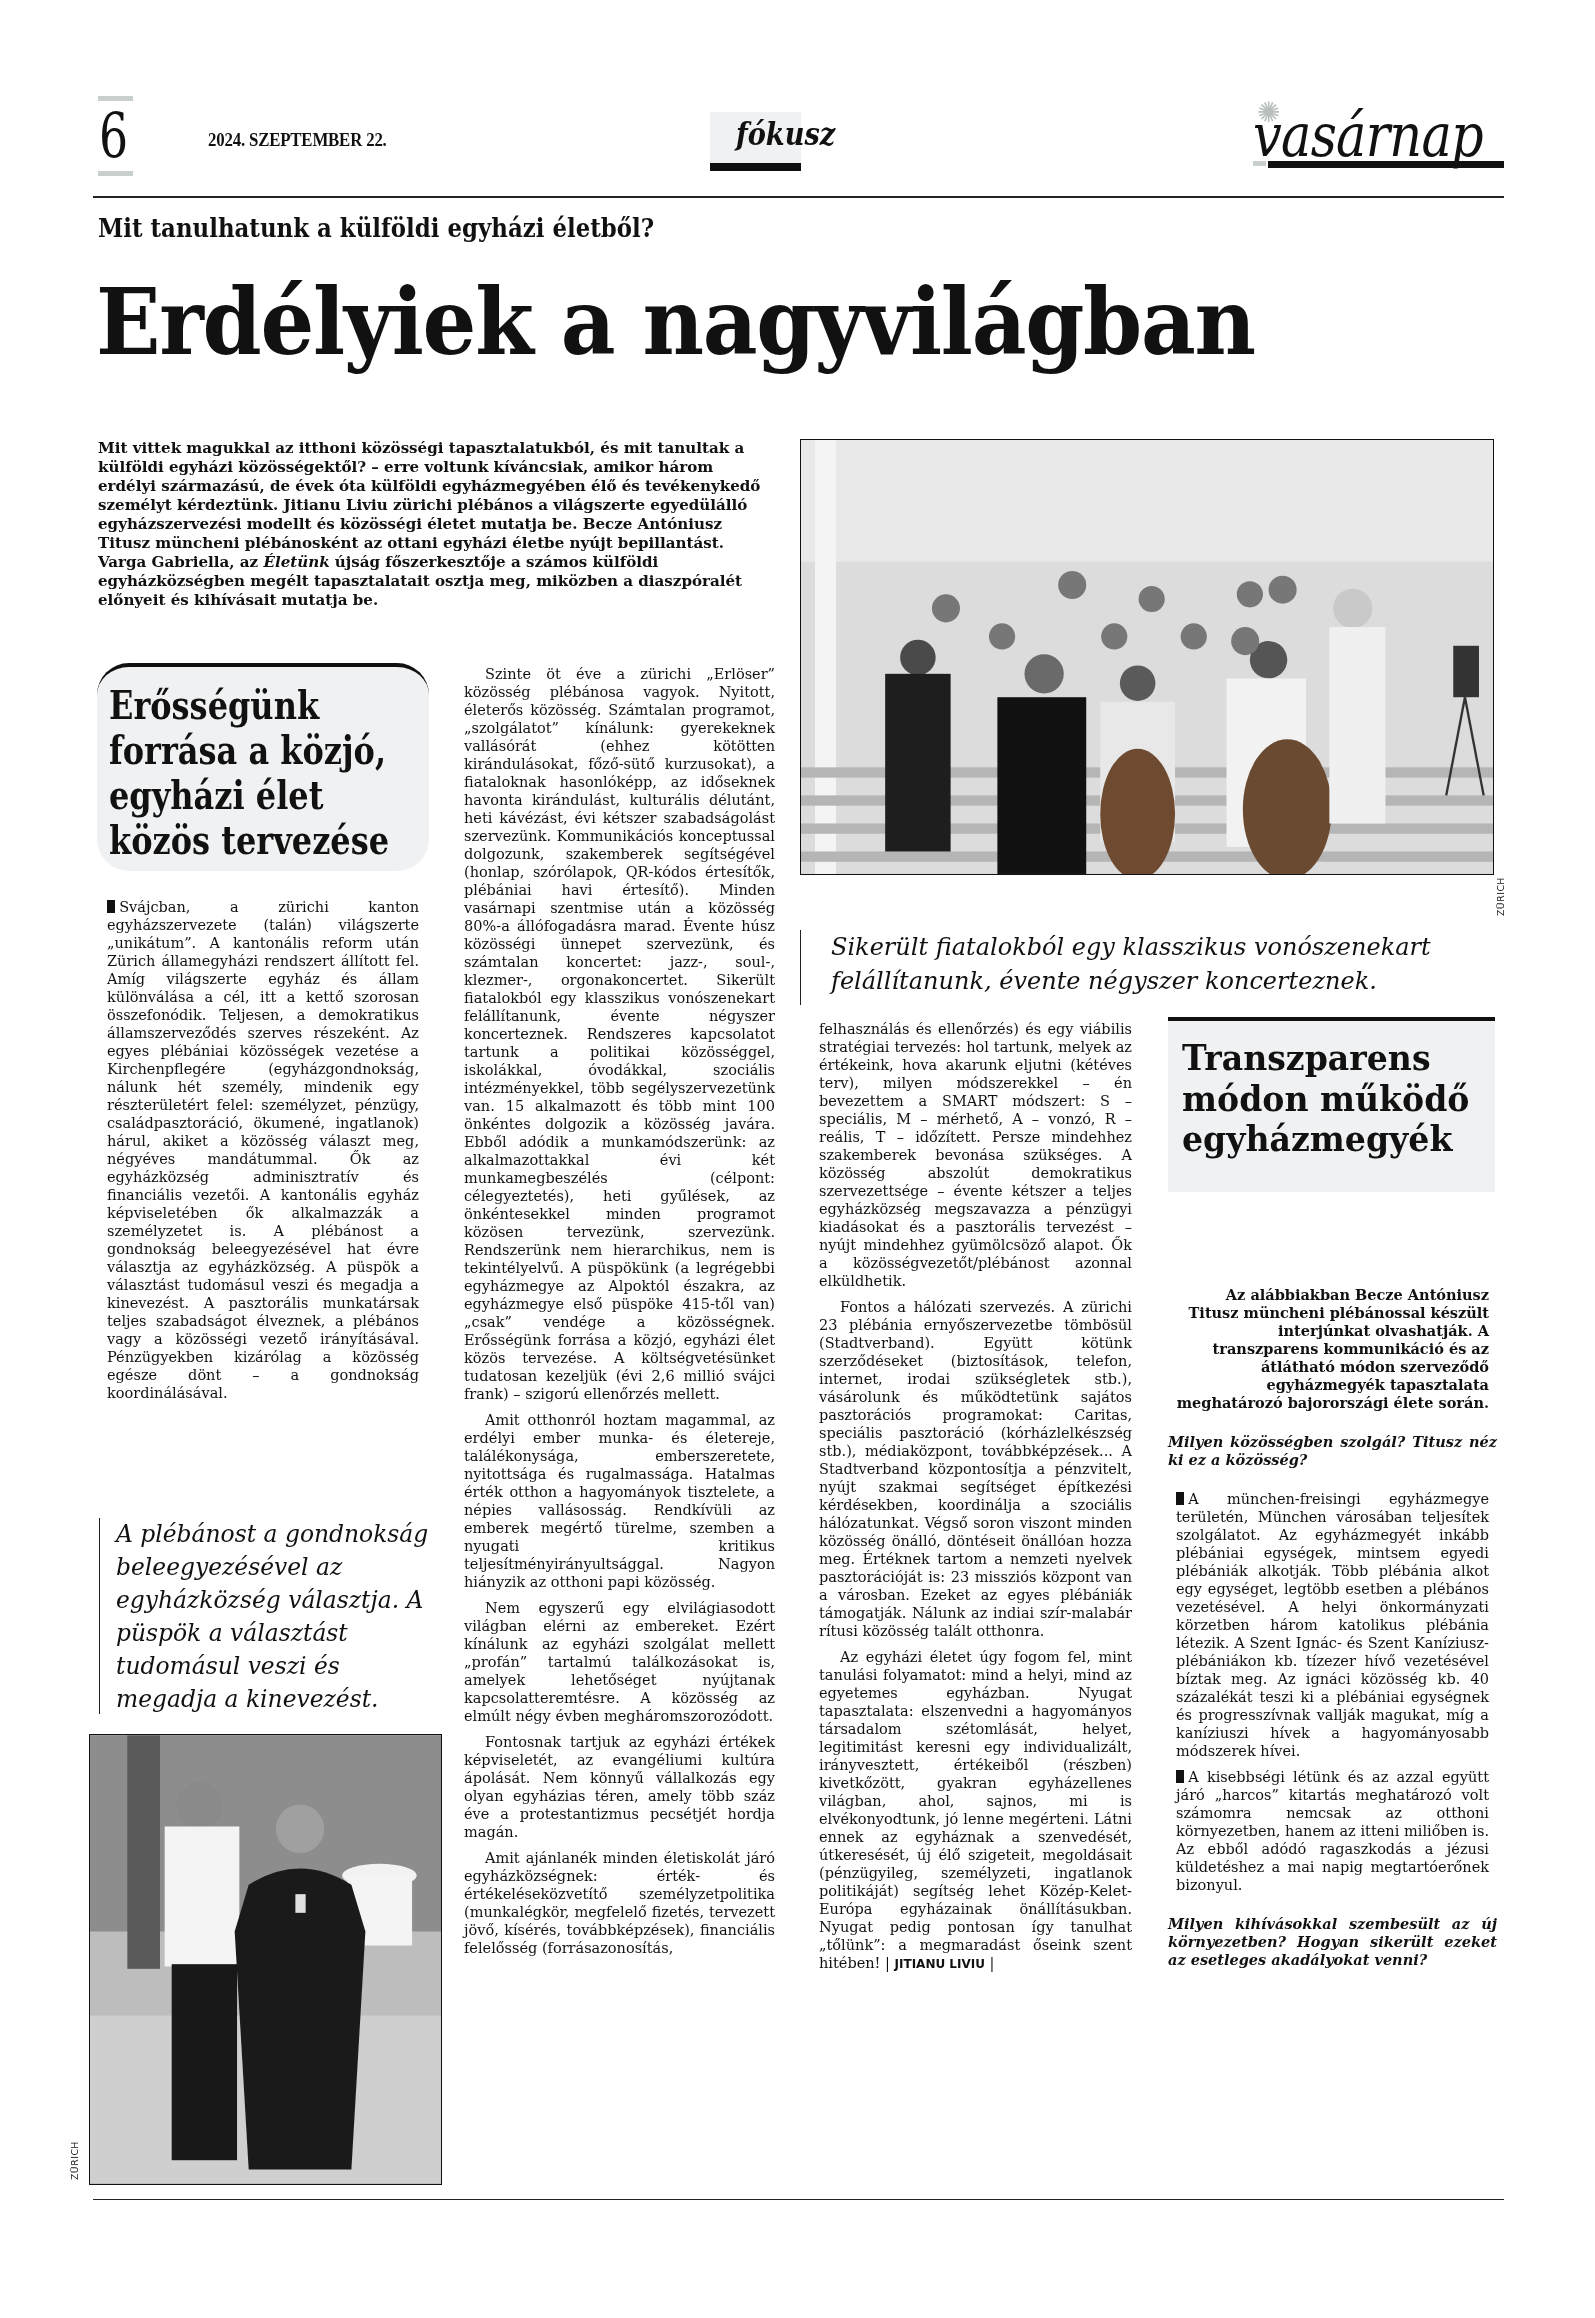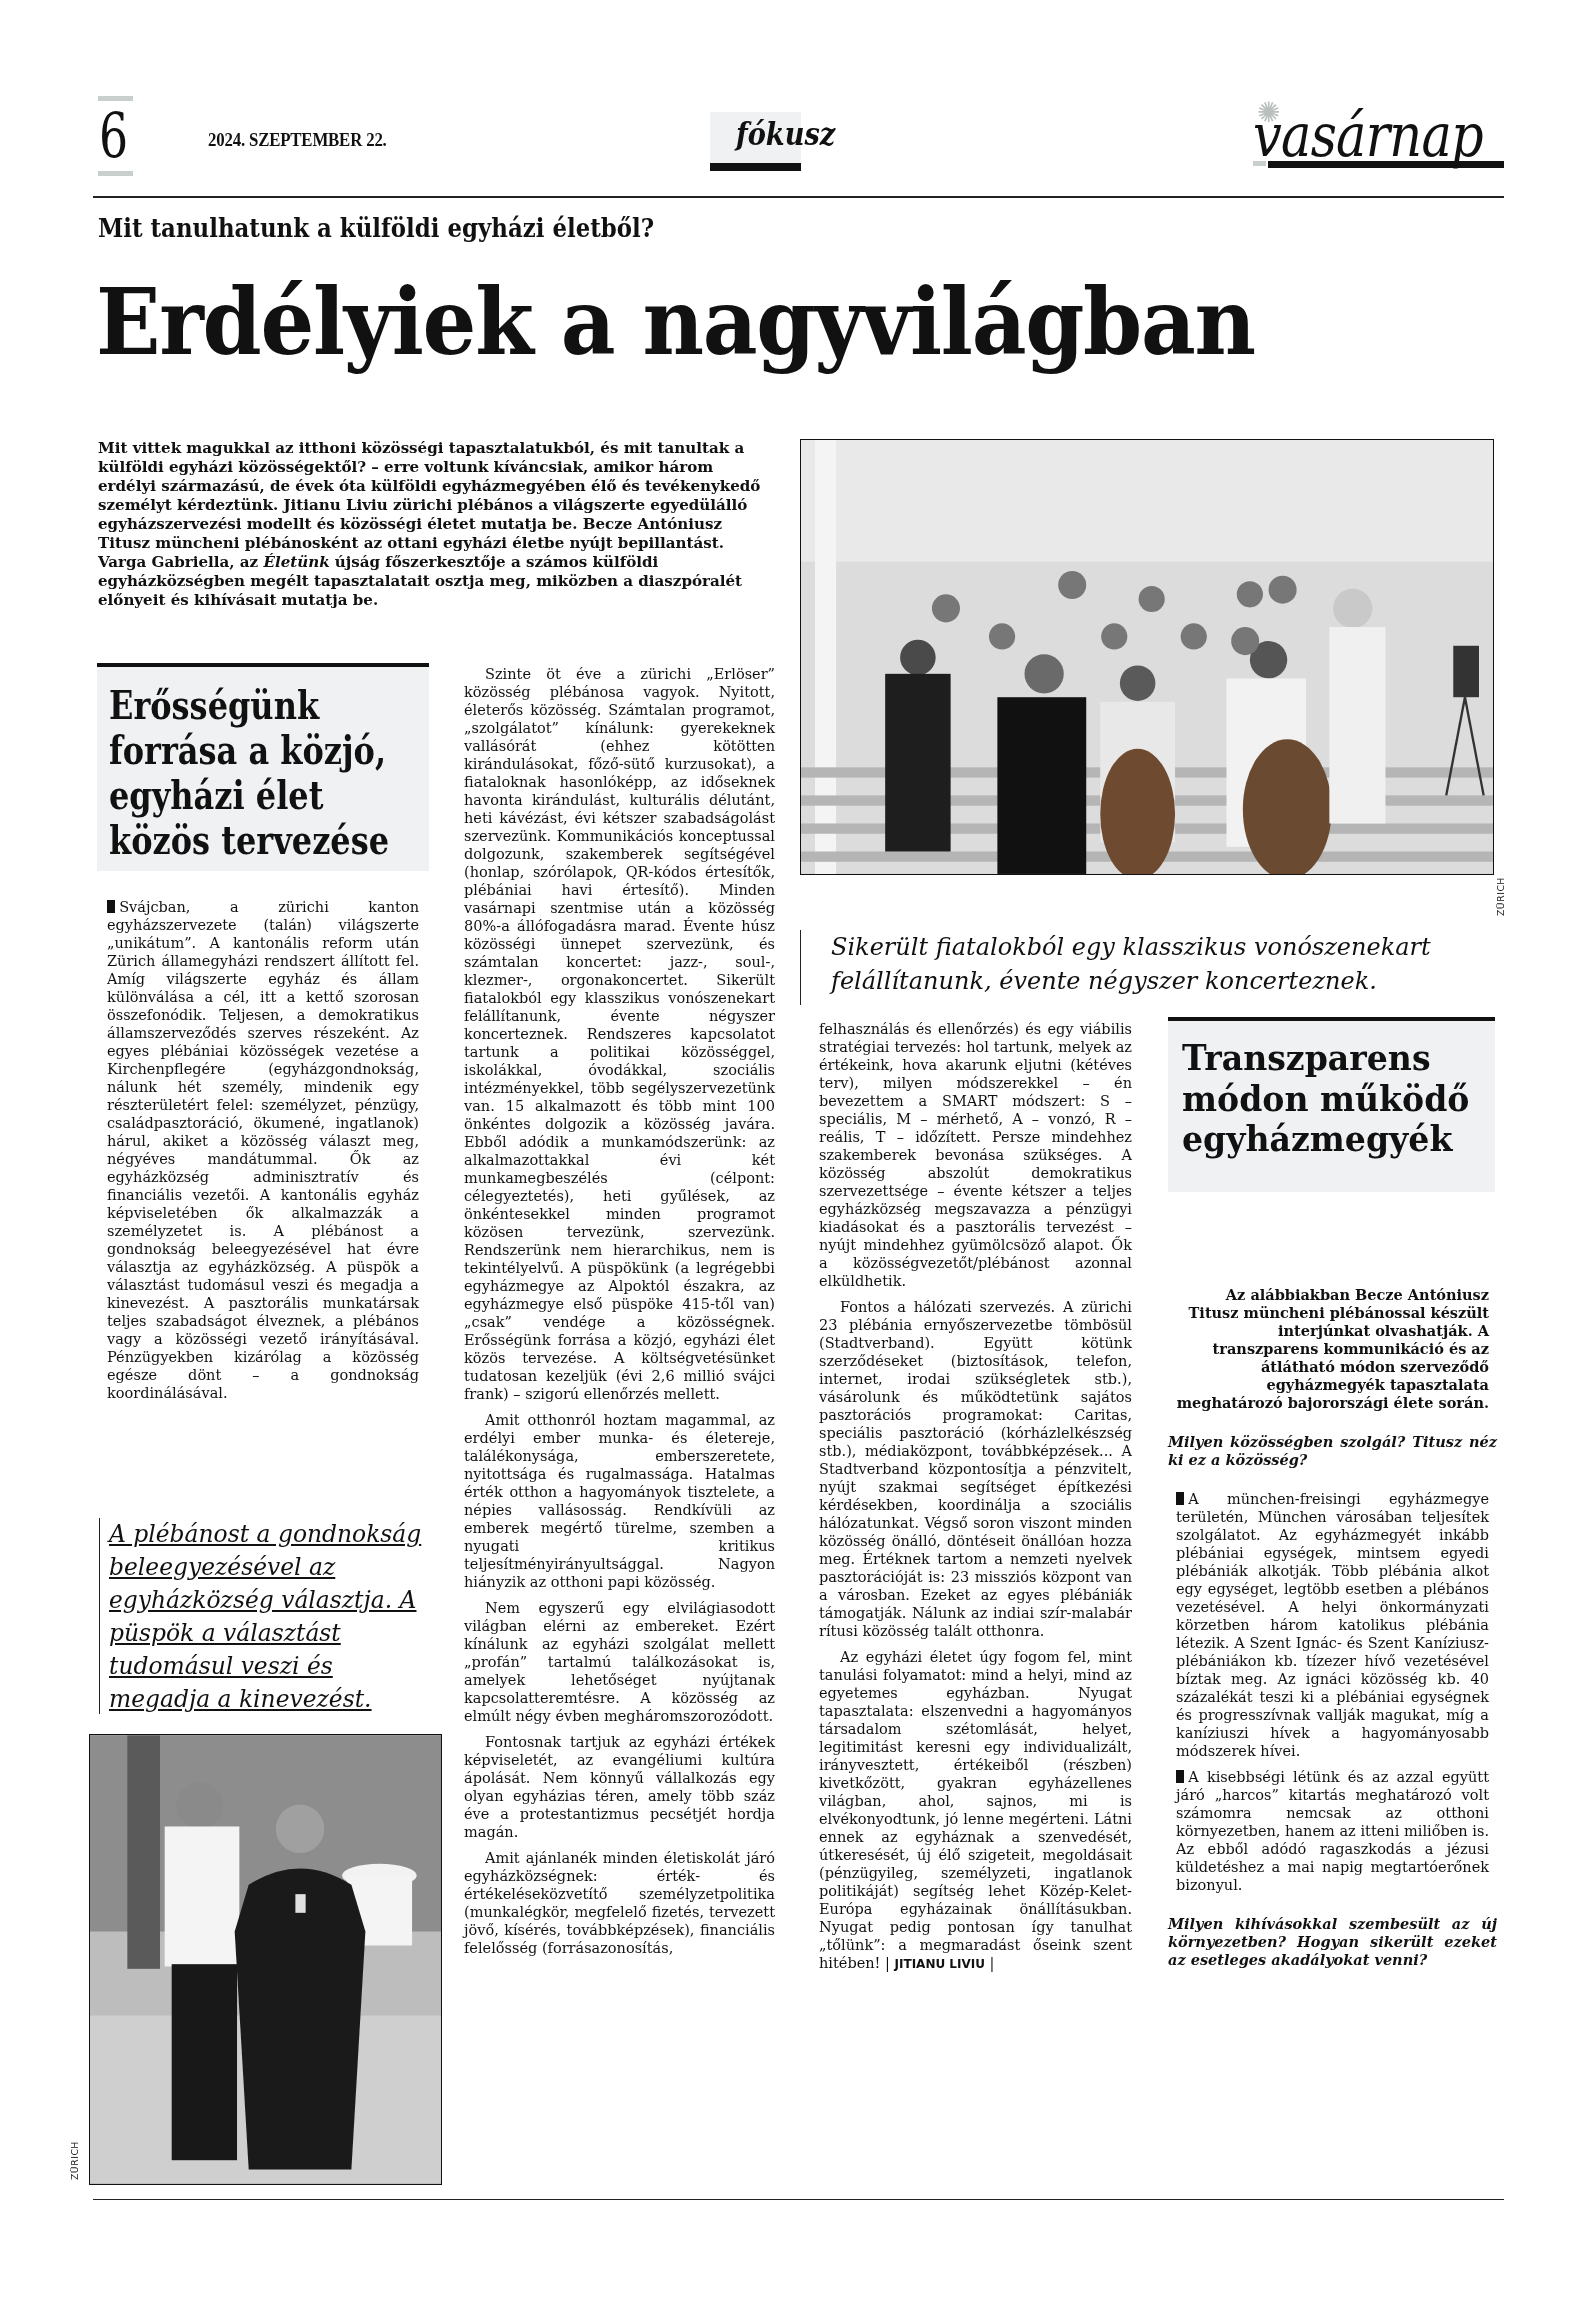--- a/index.html
+++ b/index.html
@@ -18,21 +18,21 @@
   #top-rule { position:absolute; left:93px; top:196px; width:1411px; height:2.3px; background:#222; }
 
   #kicker { position:absolute; left:98px; top:213px; font-family:"DejaVu Serif", serif; font-weight:bold; font-size:26px; transform:scaleX(0.88); transform-origin:left; }
   #headline { position:absolute; left:96px; top:276px; font-family:"DejaVu Serif", serif; font-weight:900; font-size:92px; letter-spacing:-1.4px; line-height:1; transform:scaleX(0.92); transform-origin:left; }
 
   #lead { position:absolute; left:98px; top:439px; width:678px; font-family:"DejaVu Serif", serif; font-weight:bold; font-size:15.4px; line-height:19px; text-align:left; transform:scaleX(0.98); transform-origin:left; }
 
   
   .boxhead { position:absolute; background:#eff1f2; border-top:4.2px solid #111; box-sizing:border-box; }
   .boxhead .t { font-family:"DejaVu Serif", serif; font-weight:bold; line-height:1.12; }
-  #box1 { left:97px; top:663px; width:332px; height:208px; padding:16.4px 9.3px 0 11.7px; }
+  #box1 { left:97px; top:663px; width:332px; height:208px; padding:16.4px 9.3px 0 11.7px;border-radius:32px; }
   #box1 .t { font-size:40px; transform:scaleX(0.8); transform-origin:left; width:125%; }
   #box2 { left:1168px; top:1017px; width:327px; height:175px; padding:16.4px 9.3px 0 14px; }
   #box2 .t { font-size:36px; transform:scaleX(0.92); transform-origin:left; width:110%; }
 
   
   .col { position:absolute; font-family:"DejaVu Serif", serif; font-size:14.5px; line-height:18px; text-align:justify; hyphens:manual; }
   .col p { margin:8px; text-indent:21px; }
   .col p.noindent { text-indent:0; }
   .sq { display:inline-block; width:7.5px; height:13px; background:#111; margin-right:4.7px; vertical-align:-1.4px; }
 
@@ -40,21 +40,21 @@
   #col2 { left:456px; top:657px; width:327px; }
   #col3 { left:811px; top:1012px; width:329px; }
   #col4 { left:1168px; top:1278px; width:329px; }
 
   .leadbold { font-weight:bold; font-size:14.5px; line-height:18px; text-align:right; }
   .q { font-weight:bold; font-style:italic; font-size:14.5px; line-height:18px; margin:21px 0 21px 0 !important; text-indent:0 !important; }
   .byline { font-family:"DejaVu Sans", sans-serif; font-weight:bold; font-size:12px; }
 
   
   .pull { position:absolute; border-left:1.4px solid #222; font-family:"DejaVu Serif", serif; font-style:italic; }
-  #pull1 { left:99px; top:1518px; width:337px; height:196px; padding-left:9px; box-sizing:border-box; font-size:23.4px; line-height:33px; transform-origin:left;text-decoration:underline; }
+  #pull1 { left:99px; top:1518px; width:337px; height:196px; padding-left:16px; box-sizing:border-box; font-size:23.4px; line-height:33px; transform-origin:left; }
   #pull2 { left:800px; top:930px; width:692px; height:75px; padding-left:30px; box-sizing:border-box; font-size:24px; line-height:34px; }
 
   
   .photo { position:absolute; border:1.4px solid #111; overflow:hidden; background:#8a8a8a; }
   #photo1 { left:800px; top:439px; width:692px; height:434px; }
   #photo2 { left:89px; top:1734px; width:351px; height:449px; }
   .credit { position:absolute; font-family:"DejaVu Sans", sans-serif; font-size:9.3px; transform:rotate(-90deg); transform-origin:left top; color:#111; letter-spacing:0.5px; }
 
   #bottom-rule { position:absolute; left:93px; top:2199px; width:1411px; height:1.4px; background:#222; }
 </style>

